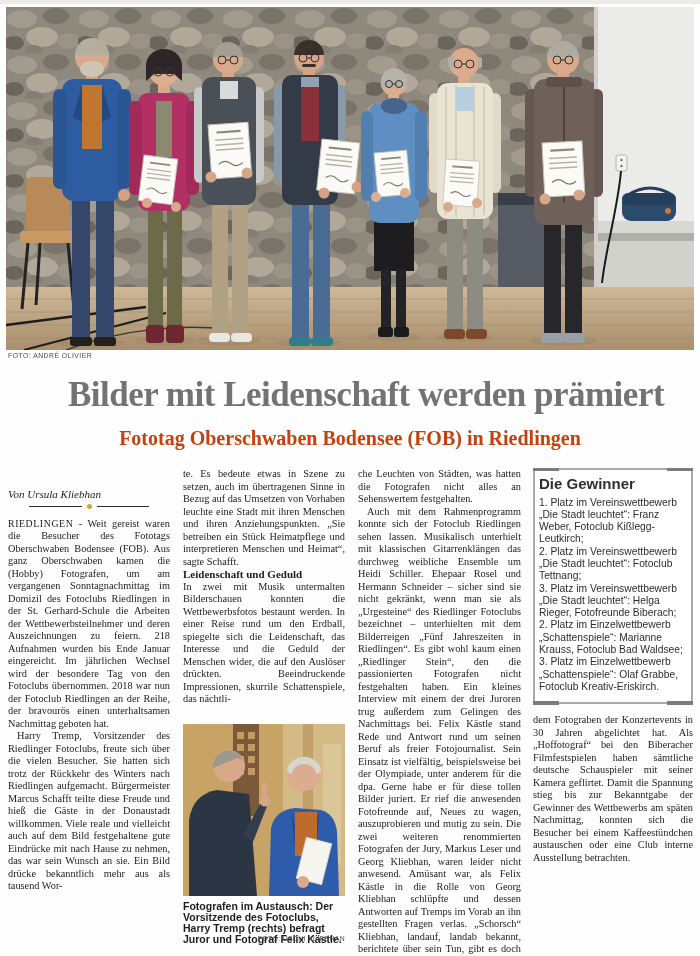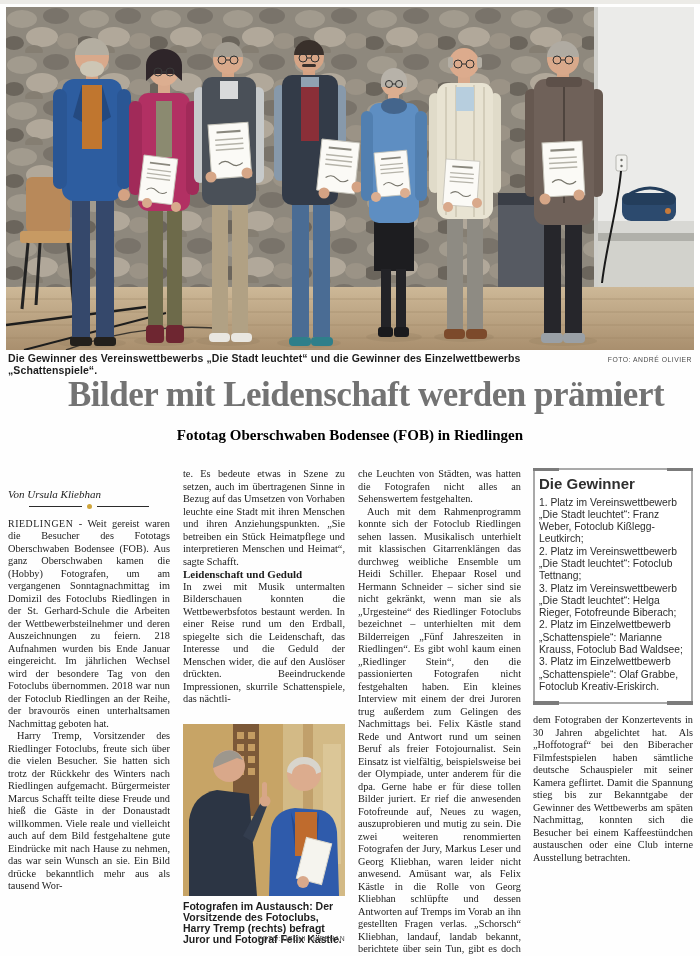--- a/index.html
+++ b/index.html
@@ -14,21 +14,21 @@
   .caption-row{position:absolute;left:8px;top:352px;width:684px;display:flex;
                justify-content:space-between;align-items:baseline;
                font-family:"Liberation Sans","DejaVu Sans",sans-serif;}
   .caption-main{font-size:10.5px;font-weight:bold;color:#1d1d1d;letter-spacing:0.1px;}
   .credit{font-size:6.8px;color:#4a4a4a;letter-spacing:0.5px;white-space:nowrap;}
 
   
   .headline{position:absolute;left:16px;top:377px;width:700px;text-align:center;
             font-size:35px;font-weight:bold;letter-spacing:-0.5px;color:#737373;line-height:1.05;}
   .subheadline{position:absolute;left:0;top:427px;width:700px;text-align:center;
-               font-size:15px;font-weight:bold;color:#000000;}
+               font-size:20px;font-weight:bold;color:#c2410c;}
 
   
   .columns{position:absolute;left:8px;top:468px;width:684px;height:488px;}
   .col{position:absolute;top:0;height:488px;overflow:hidden;
        font-size:10.3px;line-height:12.5px;text-align:justify;text-align-last:left;
        hyphens:auto;-webkit-hyphens:auto;}
   .col1{left:0;width:162px;}
   .col2{left:175px;width:162px;}
   .col3{left:350px;width:163px;}
   .col4{left:525px;width:160px;}
@@ -317,21 +317,20 @@
         <g stroke="#2f2f2f" stroke-width="1" fill="none">
           <circle cx="551" cy="53" r="4"></circle>
             <circle cx="563" cy="53" r="4"></circle>
             <line x1="555" y1="53" x2="559" y2="53"></line>
         </g>
       </g>
     </svg>
   </div>
 
   <div class="caption-row">
-    <span class="caption-main">Die Gewinner des Vereinswettbewerbs „Die Stadt leuchtet“ und die Gewinner des Einzelwettbewerbs „Schattenspiele“.</span>
     <span class="credit">FOTO: ANDRÉ OLIVIER</span>
   </div>
 
   <h1 class="headline" style="margin:0;">Bilder mit Leidenschaft werden prämiert</h1>
   <h2 class="subheadline" style="margin:0;">Fototag Oberschwaben Bodensee (FOB) in Riedlingen</h2>
 
   <div class="columns">
 
     <div class="col col1">
       <div class="byline">Von Ursula Kliebhan</div>

